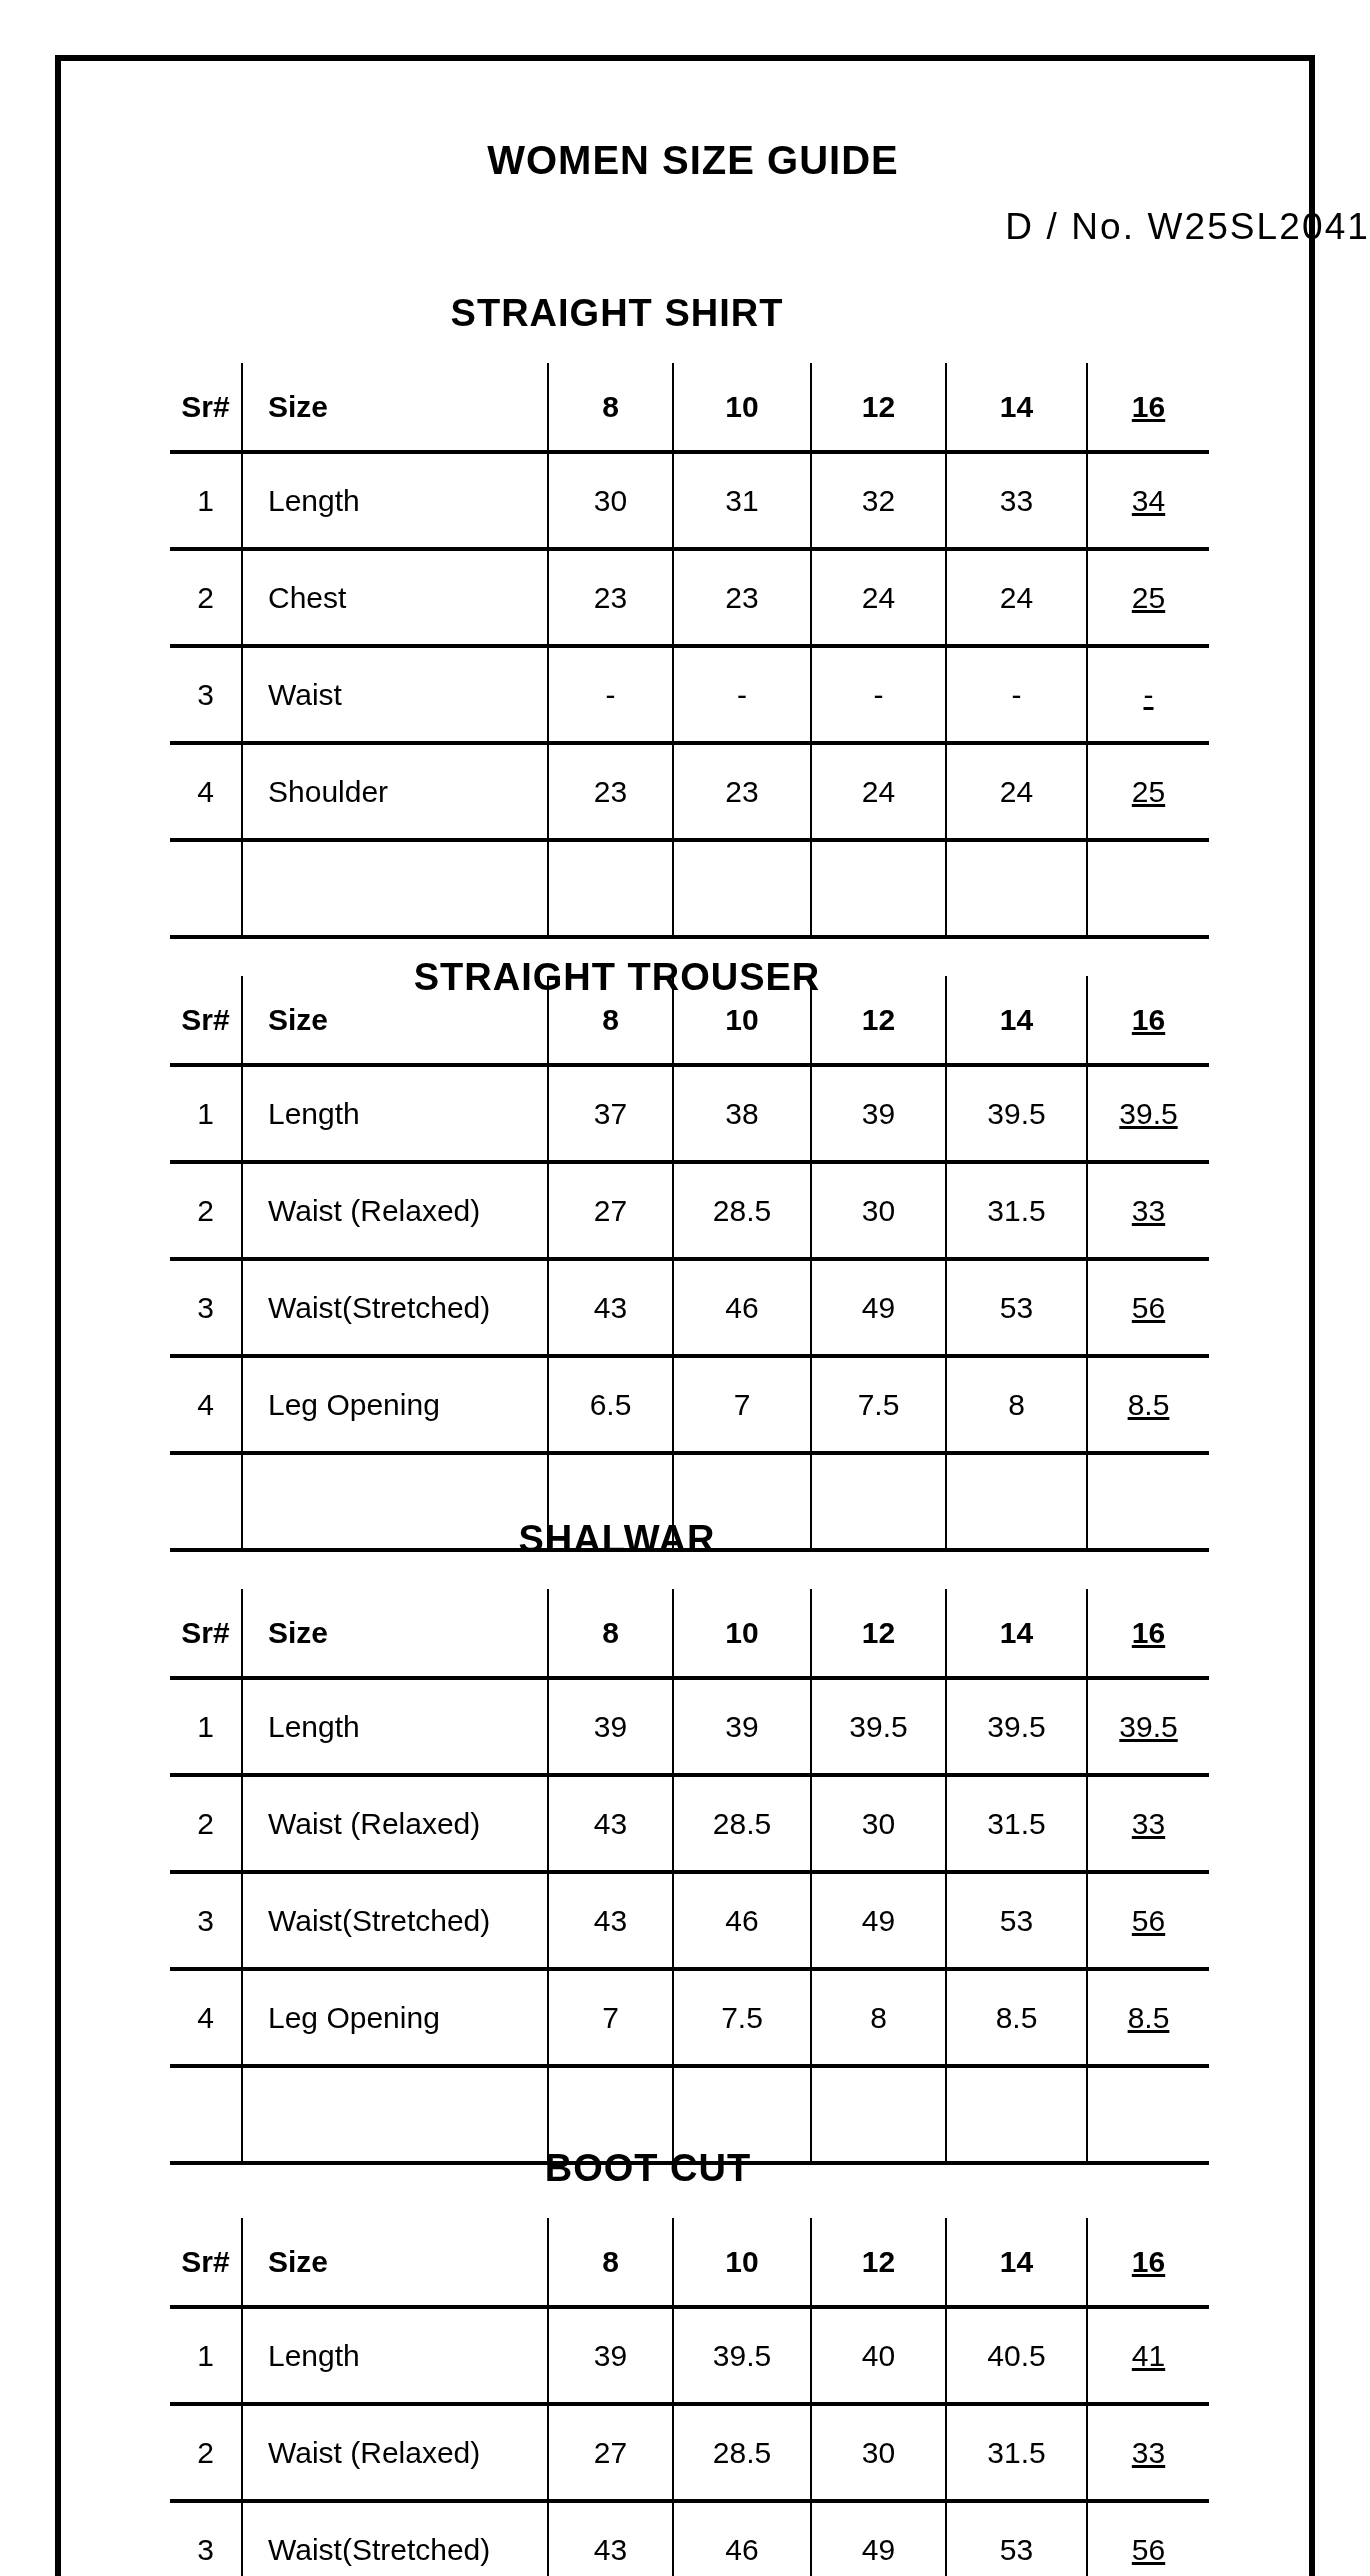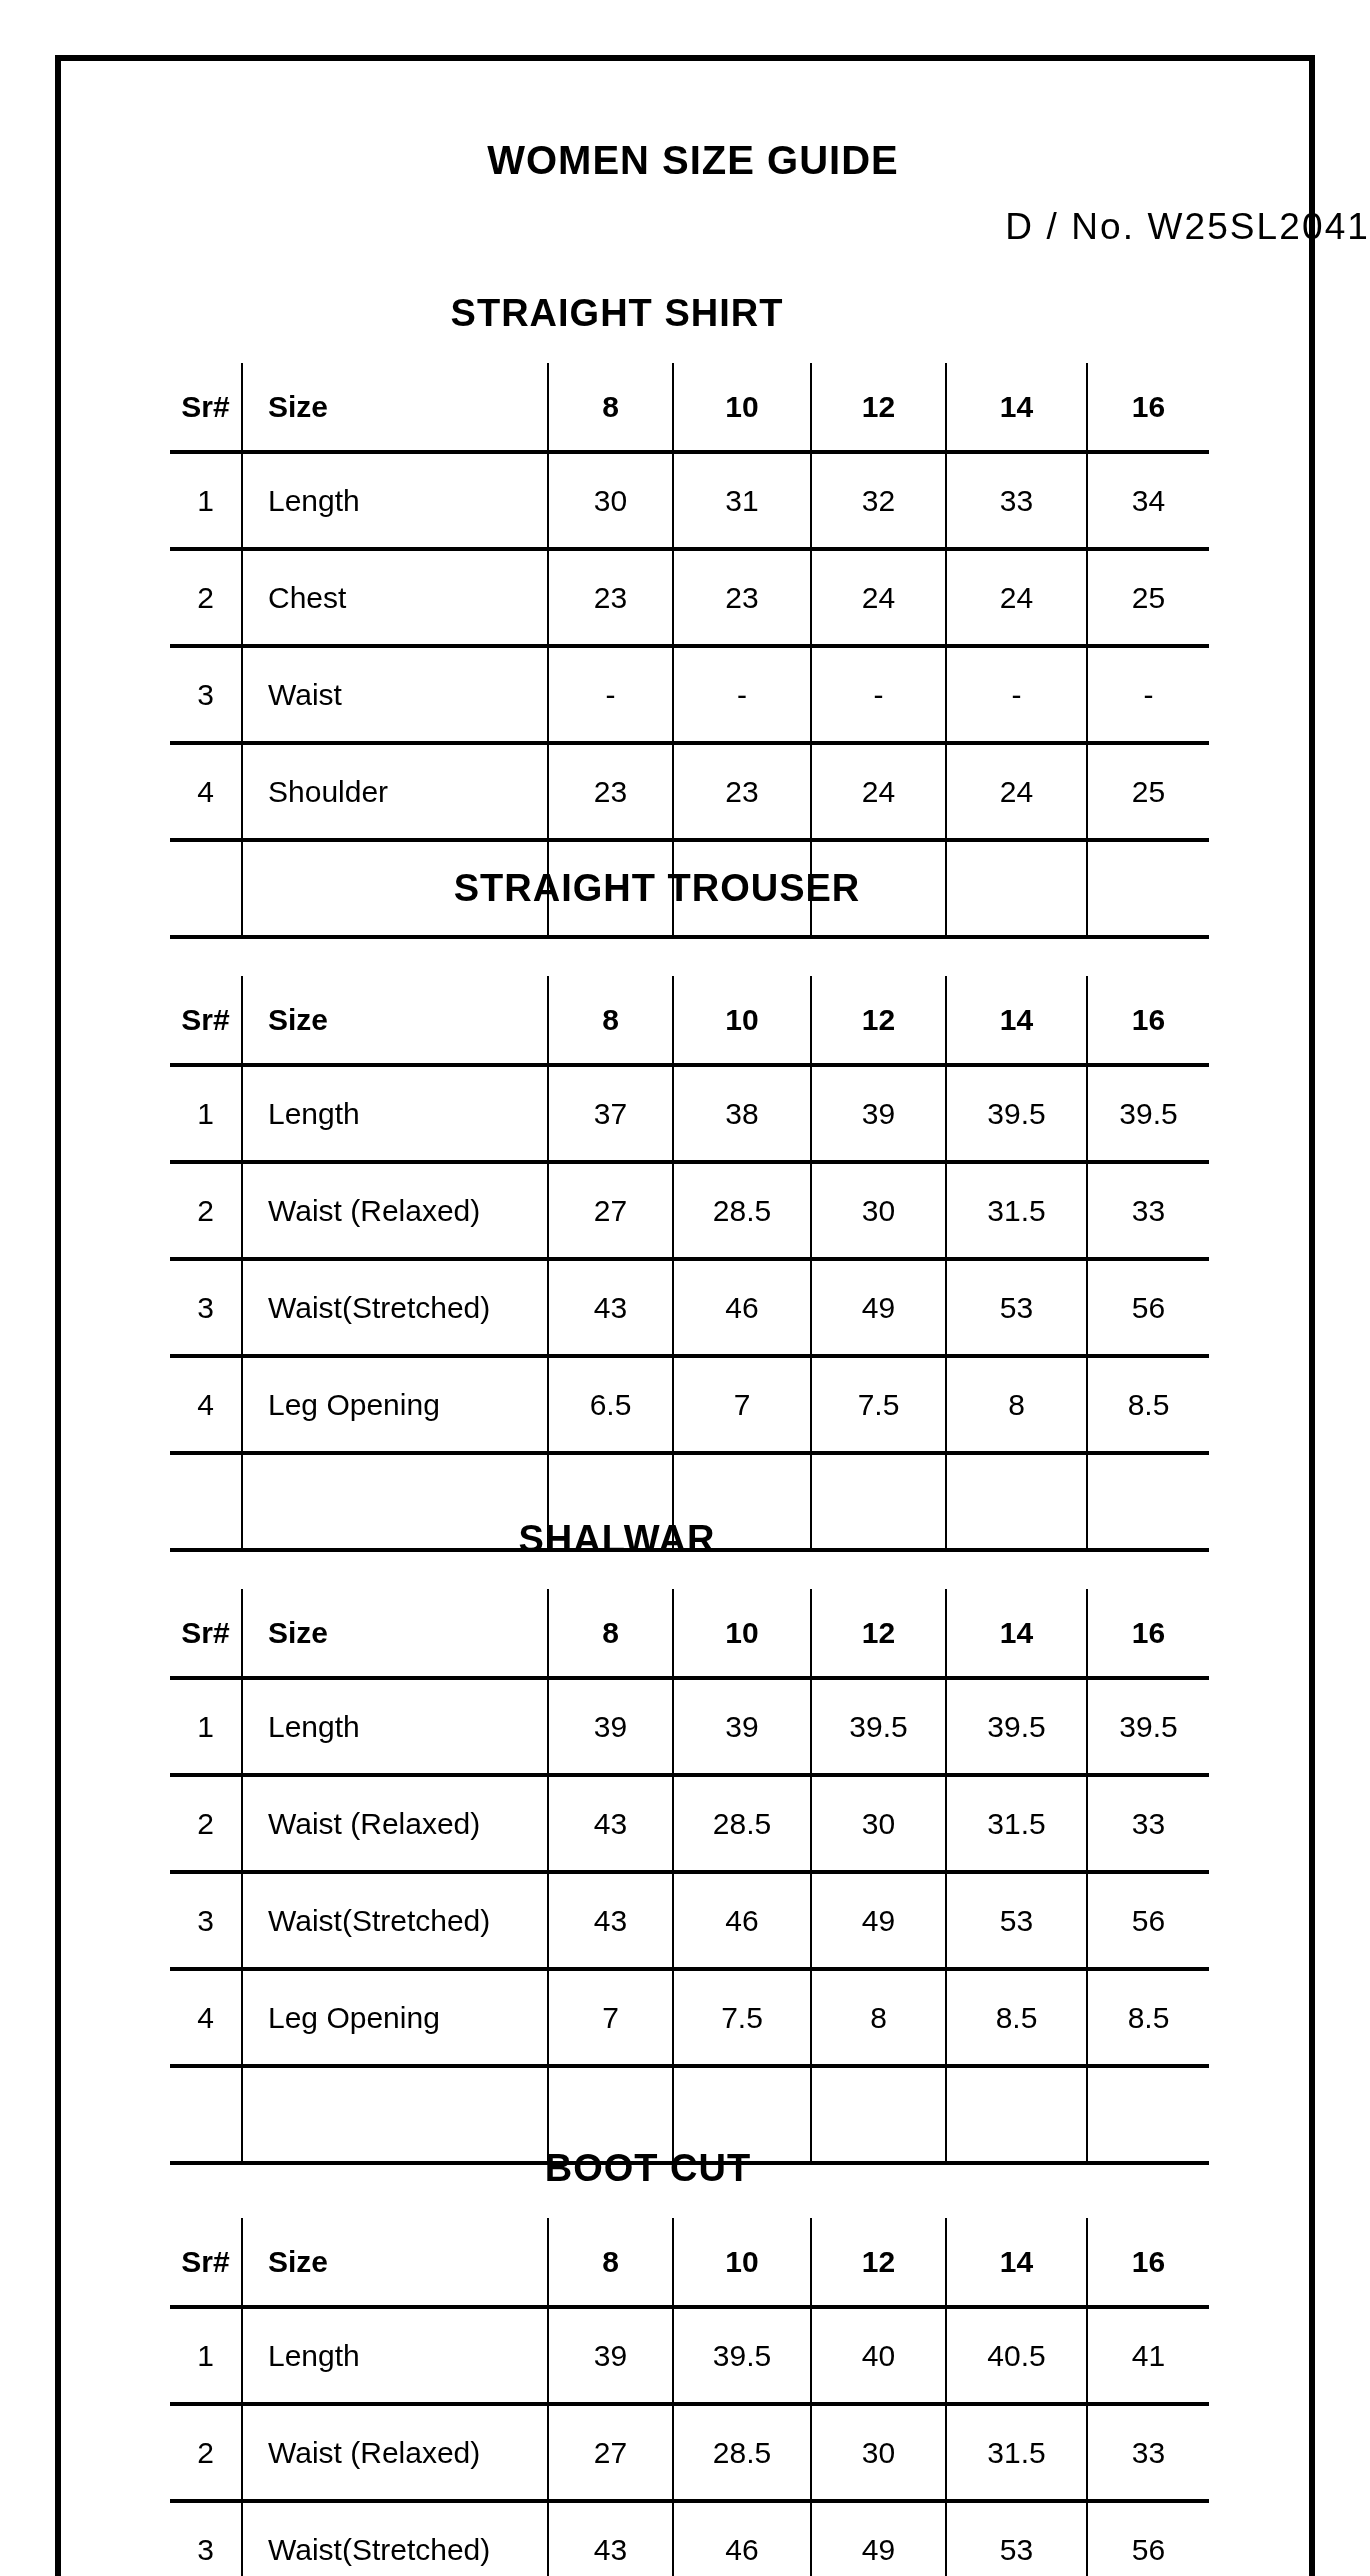--- a/index.html
+++ b/index.html
@@ -27,21 +27,21 @@
     position:absolute;left:0;top:208px;width:1370px;
     margin:0;text-align:right;
     font-size:37px;line-height:37px;font-weight:400;letter-spacing:2.1px;
   }
   .section-title{
     position:absolute;left:0;width:1234px;
     margin:0;text-align:center;
     font-size:38px;line-height:38px;font-weight:700;letter-spacing:1px;
   }
   .t1-title{top:294px;}
-  .t2-title{top:869px;padding-left:40px;}
+  .t2-title{top:958px;}
   .t3-title{top:1520px;}
   .t4-title{top:2149px;padding-left:31px;}
   .size-table{
     position:absolute;left:170px;
     width:1038px;
     border-collapse:collapse;table-layout:fixed;
   }
   .t1{top:363px;}
   .t2{top:976px;}
   .t3{top:1589px;}
@@ -54,21 +54,21 @@
   .c5{width:141px;}
   .c6{width:122px;}
   .size-table th,.size-table td{
     padding:0;
     font-size:30px;
     color:#000;
     border-right:2.6px solid #000;
     text-align:center;
     vertical-align:middle;
   }
-  .size-table th:last-child,.size-table td:last-child{border-right:none;}
+  .size-table th:last-child,.size-table td:last-child{border-right:none;text-decoration:underline;}
   .size-table thead th{
     height:87px;
     font-weight:700;
     border-bottom:4.6px solid #000;
   }
   .size-table tbody td{
     height:93px;
     font-weight:400;
     border-bottom:4.6px solid #000;
   }

